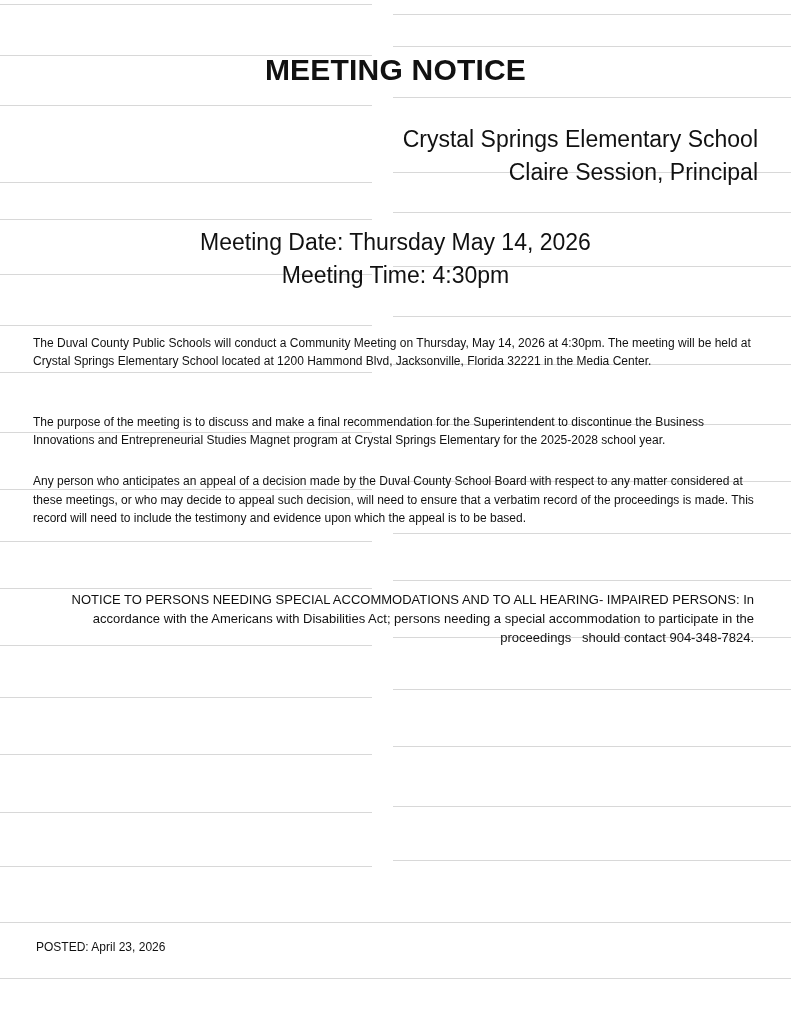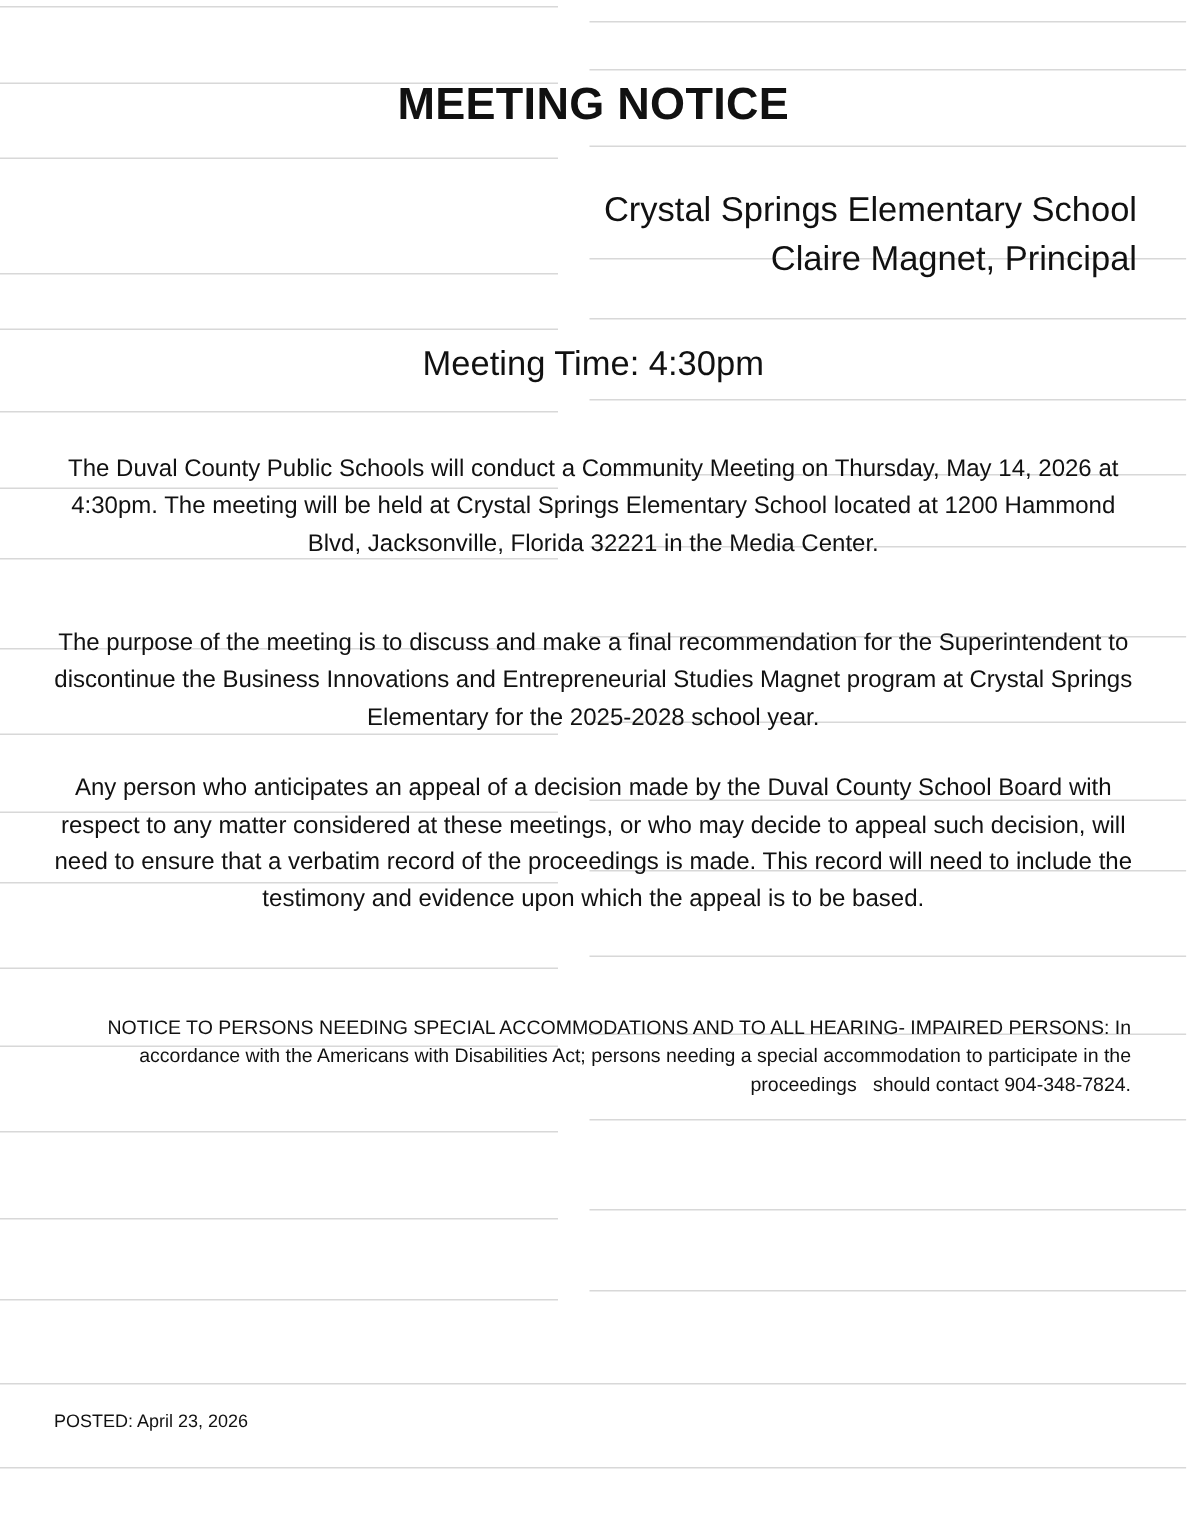--- a/index.html
+++ b/index.html
@@ -66,22 +66,21 @@
 
   .datetime-block {
     margin-top: 38px;
     text-align: center;
     font-size: 23px;
     line-height: 1.42;
   }
 
   .body-par {
     margin: 0;
-    text-align: center;
-    font-size: 16px;
+    font-size: 12px;
     line-height: 1.55;
   }
   .par-1 { margin-top: 42px; }
   .par-2 { margin-top: 42px; }
   .par-3 { margin-top: 22px; }
 
   .ada-notice {
     margin-top: 62px;
     text-align: right;
     font-size: 13px;
@@ -143,24 +142,25 @@
       <div class="scan-line full" style="top: 922px; width: 791px; background: rgb(216, 216, 216);"></div>
       <div class="scan-line full" style="top: 978px; width: 791px; background: rgb(216, 216, 216);"></div>
     </div>
 
   <div id="content">
 
     <h1 class="doc-title">MEETING NOTICE</h1>
 
     <div class="heading-block">
       <div>Crystal Springs Elementary School</div>
-      <div>Claire Magnet, Principal</div>
+      <div>Claire Session, Principal</div>
     </div>
 
     <div class="datetime-block">
+      <div>Meeting Date: Thursday May 14, 2026</div>
       <div>Meeting Time: 4:30pm</div>
     </div>
 
     <p class="body-par par-1">The Duval County Public Schools will conduct a Community Meeting on Thursday, May 14, 2026 at 4:30pm. The meeting will be held at Crystal Springs Elementary School located at 1200 Hammond Blvd, Jacksonville, Florida 32221 in the Media Center.</p>
 
     <p class="body-par par-2">The purpose of the meeting is to discuss and make a final recommendation for the Superintendent to discontinue the Business Innovations and Entrepreneurial Studies Magnet program at Crystal Springs Elementary for the 2025-2028 school year.</p>
 
     <p class="body-par par-3">Any person who anticipates an appeal of a decision made by the Duval County School Board with respect to any matter considered at these meetings, or who may decide to appeal such decision, will need to ensure that a verbatim record of the proceedings is made. This record will need to include the testimony and evidence upon which the appeal is to be based.</p>
 
     <p class="ada-notice keep-space">NOTICE TO PERSONS NEEDING SPECIAL ACCOMMODATIONS AND TO ALL HEARING- IMPAIRED PERSONS: In accordance with the Americans with Disabilities Act; persons needing a special accommodation to participate in the proceedings   should contact 904-348-7824.</p>

